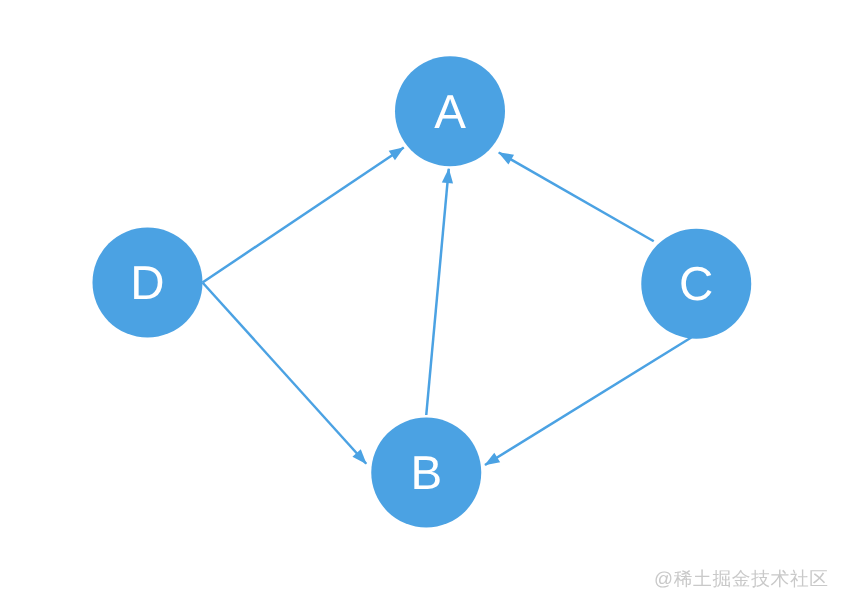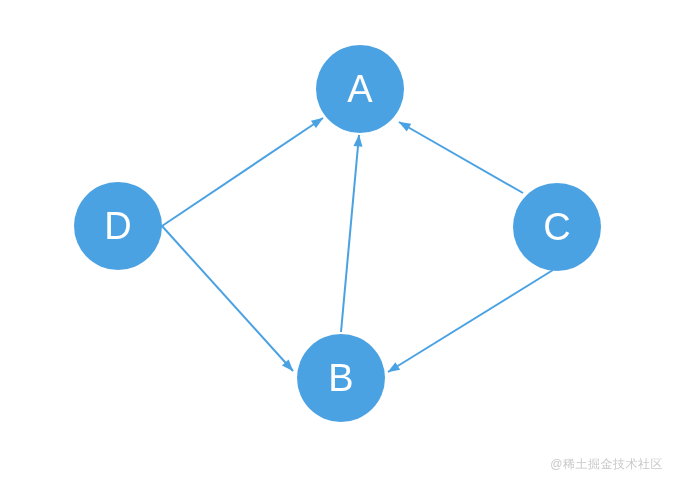--- a/index.html
+++ b/index.html
@@ -23,21 +23,21 @@
   }
   .node-label {
     font-family: "Liberation Sans", sans-serif;
     font-size: 38px;
     font-weight: 400;
   }
   .watermark {
     position: absolute;
     right: 13px;
     bottom: 11px;
-    font-size: 12px;
+    font-size: 15px;
     letter-spacing: 0.5px;
     font-family: "Liberation Sans", sans-serif;
     user-select: none;
     text-align: center;
   }
 </style>
 </head>
 <body>
 
 <div class="canvas" style="background: rgb(255, 255, 255);">

